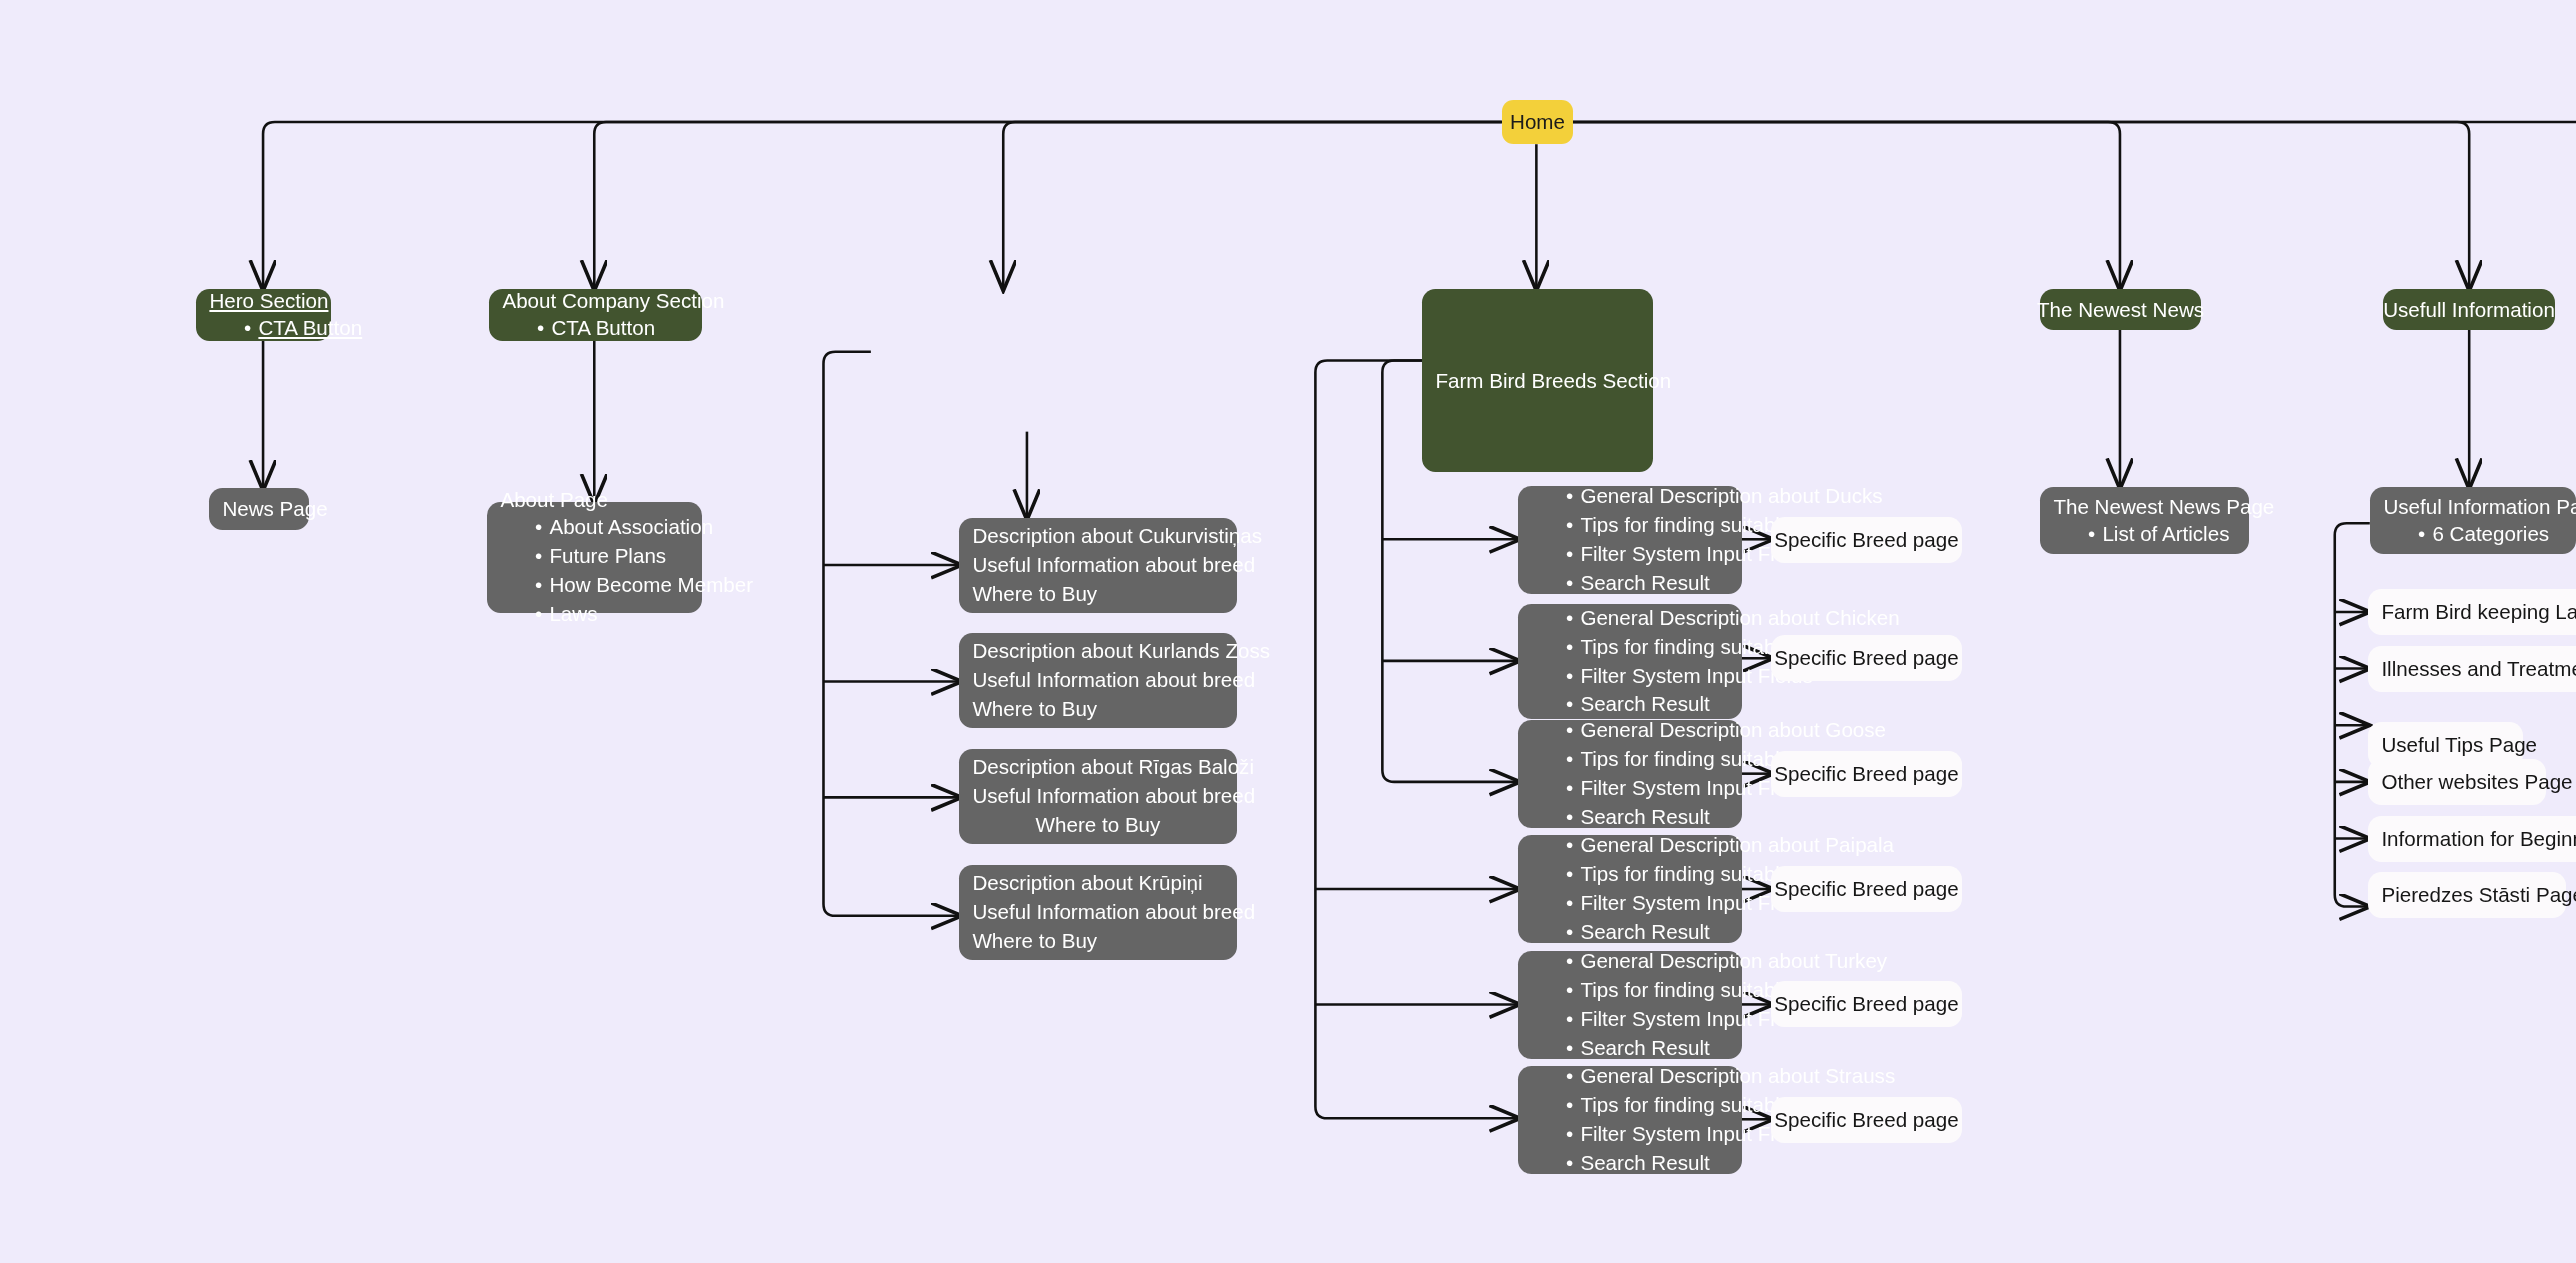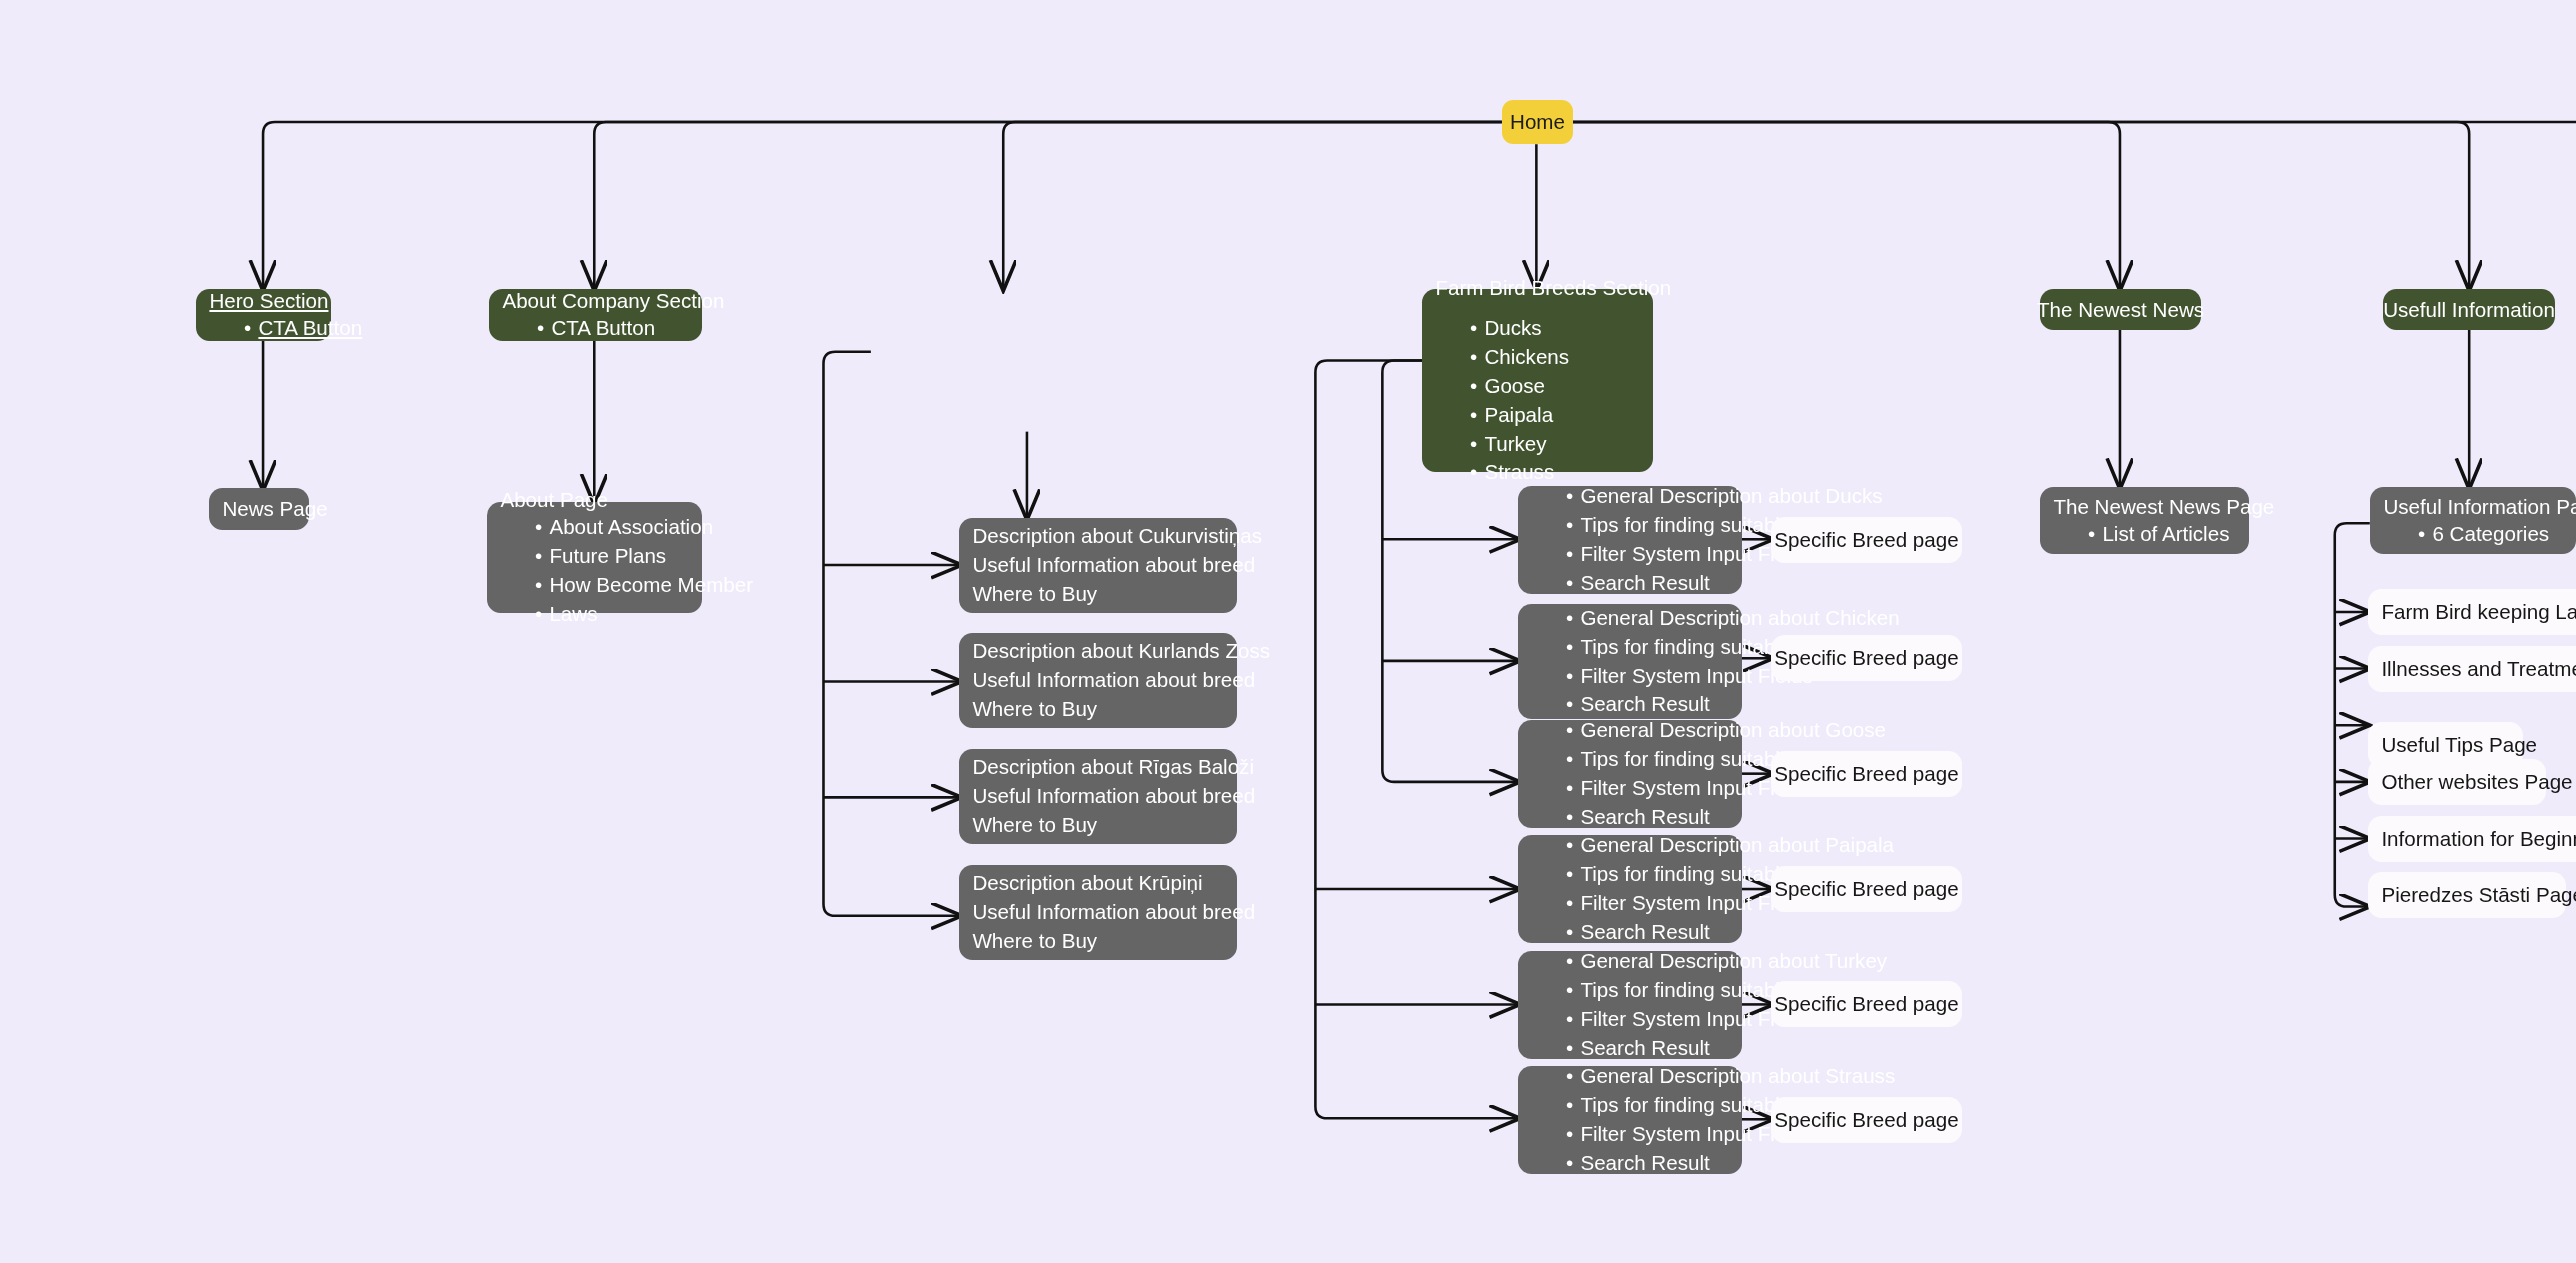--- a/index.html
+++ b/index.html
@@ -170,42 +170,34 @@
     <div class="plain">Useful Information about breed</div>
     <div class="plain">Where to Buy</div>
   </div>
 
   <div class="node grey" style="left:959px;top:633px;width:278px;height:95px;">
     <div class="plain">Description about Kurlands Zoss</div>
     <div class="plain">Useful Information about breed</div>
     <div class="plain">Where to Buy</div>
   </div>
 
-  <div class="node grey" style="left:959px;top:749px;width:278px;height:95px;">
+  <div class="node grey" style="left:959px;top:749px;width:278px;height:95px;text-align:center;">
     <div class="plain">Description about Rīgas Baloži</div>
     <div class="plain">Useful Information about breed</div>
     <div class="plain">Where to Buy</div>
   </div>
 
   <div class="node grey" style="left:959px;top:865px;width:278px;height:95px;">
     <div class="plain">Description about Krūpiņi</div>
     <div class="plain">Useful Information about breed</div>
     <div class="plain">Where to Buy</div>
   </div>
 
   <div class="node green gapped" style="left:1422px;top:289px;width:231px;height:183px;">
     <div class="title">Farm Bird Breeds Section</div>
-    <ul>
-      <li>Ducks</li>
-      <li>Chickens</li>
-      <li>Goose</li>
-      <li>Paipala</li>
-      <li>Turkey</li>
-      <li>Strauss</li>
-    </ul>
   </div>
 
   <div class="node grey" style="left:1518px;top:486px;width:224px;height:108px;">
     <ul>
       <li>General Description about Ducks</li>
       <li>Tips for finding suitable chicken</li>
       <li>Filter System Input Fields</li>
       <li>Search Result</li>
     </ul>
   </div>

